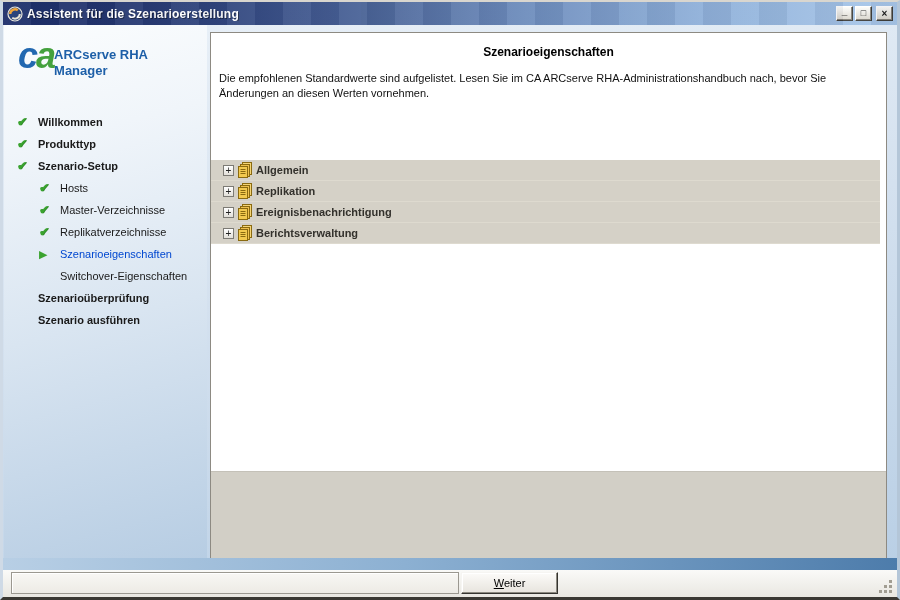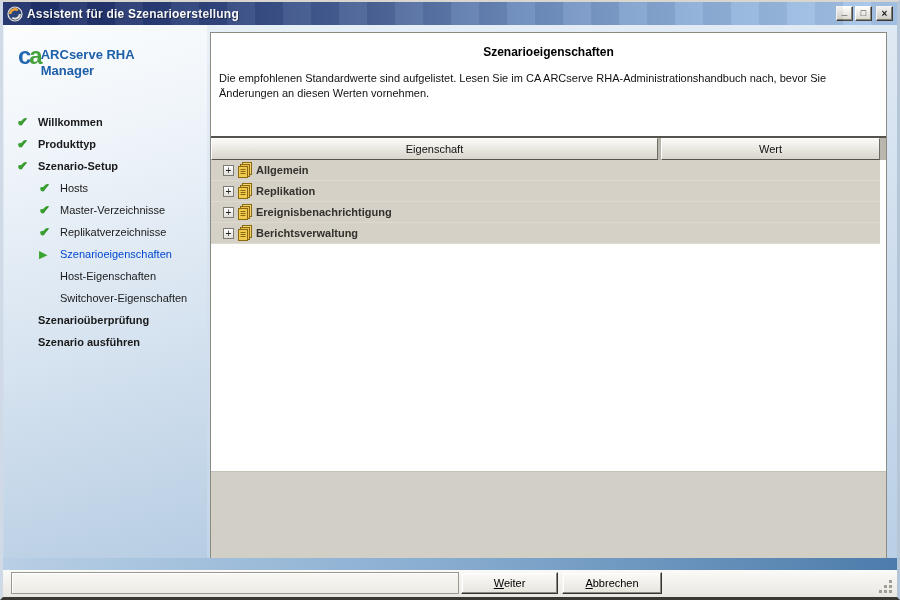--- a/index.html
+++ b/index.html
@@ -41,21 +41,21 @@
   .win-btn.close { margin-left:2px; }
   
   .content-bg { position:absolute; top:23px; left:0; right:0; bottom:27px;
     background:linear-gradient(170deg,#eaf1f8 0%,#d4e1ef 45%,#b9cfe5 100%); }
   
   .sidebar {
     position:absolute; top:23px; left:1px; width:203px; bottom:39px;
     background:linear-gradient(165deg,#fbfdfe 0%,#f0f5fa 22%,#d9e5f1 55%,#b7cde3 100%);
   }
   .logo-row { display:flex; align-items:flex-start; padding:16px 0 0 14px; height:82px; }
-  .logo-ca { font-size:24px; font-weight:bold; line-height:30px; letter-spacing:-2px; }
+  .logo-ca { font-size:36px; font-weight:bold; line-height:30px; letter-spacing:-2px;font-style:italic; }
   .logo-ca .c { color:#2268b0; }
   .logo-ca .a { color:#44a13d; }
   .brand { margin-top:6px; color:#1d5fa8; font-size:13px; font-weight:bold; line-height:16px; }
   .steps { margin-top:4px; }
   .step { display:flex; align-items:center; height:22px; font-size:11px; color:#1a1a1a; cursor:default; }
   .step.l0 { padding-left:13px; font-weight:bold; }
   .step.l1 { padding-left:35px; font-weight:normal; }
   .step .ic { width:21px; flex:0 0 21px; font-size:12px; line-height:12px; }
   .step .ic.check { color:#3aa32f; font-weight:bold; text-shadow:1px 0 0 #2c8526; }
   .step .ic.arrow { color:#3aa32f; font-size:11px; }
@@ -189,47 +189,39 @@
       <div class="step l1">
         <span class="ic check">✔</span>
         <span class="lbl">Replikatverzeichnisse</span>
       </div>
       <div class="step l1 current">
         <span class="ic arrow">▶</span>
         <span class="lbl">Szenarioeigenschaften</span>
       </div>
       <div class="step l1">
         <span class="ic"></span>
-        <span class="lbl">Host-Eigenschaften</span>
-      </div>
-      <div class="step l1">
-        <span class="ic"></span>
         <span class="lbl">Switchover-Eigenschaften</span>
       </div>
       <div class="step l0">
         <span class="ic"></span>
         <span class="lbl">Szenarioüberprüfung</span>
       </div>
       <div class="step l0">
         <span class="ic"></span>
         <span class="lbl">Szenario ausführen</span>
       </div>
     </div>
   </div>
 
   <div class="main-panel">
     <div class="main-heading">Szenarioeigenschaften</div>
     <div class="main-desc">
       <div>Die empfohlenen Standardwerte sind aufgelistet. Lesen Sie im CA ARCserve RHA-Administrationshandbuch nach, bevor Sie Änderungen an diesen Werten vornehmen.</div>
     </div>
 
-    <div class="table-head">
-      <div class="th prop">Eigenschaft</div>
-      <div class="th val">Wert</div>
-    </div>
 
     <div class="rows">
       <div class="prop-row">
         <span class="expander">+</span>
         <svg class="pages-icon" viewBox="0 0 16 16">
           <rect x="5.5" y="0.5" width="9" height="12" fill="#f5d576" stroke="#8a6a10"></rect>
           <rect x="3.5" y="2.5" width="9" height="12" fill="#eec04e" stroke="#8a6a10"></rect>
           <rect x="1.5" y="4.5" width="9" height="11" fill="#f2c94f" stroke="#8a6a10"></rect>
           <path d="M3.5 7.5h5M3.5 9.5h5M3.5 11.5h5" stroke="#8a6a10" stroke-width="1" fill="none"></path>
         </svg>
@@ -269,18 +261,17 @@
 
     <div class="bottom-gray"></div>
   </div>
 
   <div class="blue-band"></div>
 
   <div class="footer">
     <div class="status-box"></div>
     <div class="footer-buttons">
       <button class="push-btn b1"><u>W</u>eiter</button>
-      <button class="push-btn b3"><u>A</u>bbrechen</button>
     </div>
     <div class="grip"></div>
   </div>
 
 </div>
 
 </body></html>

